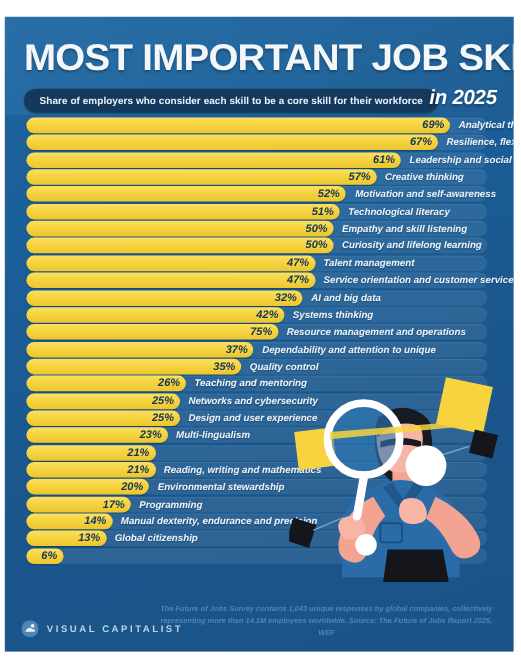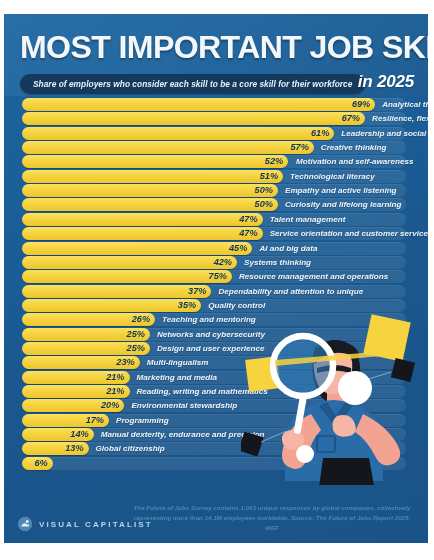--- a/index.html
+++ b/index.html
@@ -23,21 +23,21 @@
     text-shadow:0 2px 2px rgba(0,0,0,.30);
     white-space:nowrap;
   }
   #subtitle-pill{
     position:absolute;left:16px;top:60px;height:20px;
     background:#15395c;border-radius:10px;
     display:flex;align-items:center;padding:0 13px;
     box-shadow:0 1px 2px rgba(0,0,0,.25);
   }
   #subtitle-pill span{
-    font-size:8.3px;font-weight:bold;font-style:italic;color:#eaf1f7;
+    font-size:8.3px;font-weight:bold;color:#eaf1f7;
     letter-spacing:.05px;white-space:nowrap;
   }
   #year{
     position:absolute;right:14px;top:58px;
     font-size:17px;font-weight:bold;font-style:italic;color:#ffffff;
     letter-spacing:-0.2px;text-shadow:0 1px 2px rgba(0,0,0,.28);
   }
 
   
   #chart{position:absolute;left:0;top:82px;width:356px;height:404px;}
@@ -126,21 +126,21 @@
       <div class="row" style="top: 73.75px;">
         <div class="track" style="width: 384px;"></div>
         <div class="bar" style="width: 261.12px;"></div>
         <div class="val" style="left: 279.12px;">51%</div>
         <div class="lbl" style="left: 281.12px;">Technological literacy</div>
       </div>
       <div class="row" style="top: 88.1px;">
         <div class="track" style="width: 384px;"></div>
         <div class="bar" style="width: 256px;"></div>
         <div class="val" style="left: 274px;">50%</div>
-        <div class="lbl" style="left: 276px;">Empathy and active listening</div>
+        <div class="lbl" style="left: 276px;">Empathy and skill listening</div>
       </div>
       <div class="row" style="top: 102.45px;">
         <div class="track" style="width: 384px;"></div>
         <div class="bar" style="width: 256px;"></div>
         <div class="val" style="left: 274px;">50%</div>
         <div class="lbl" style="left: 276px;">Curiosity and lifelong learning</div>
       </div>
       <div class="row" style="top: 116.8px;">
         <div class="track" style="width: 384px;"></div>
         <div class="bar" style="width: 240.64px;"></div>
@@ -149,21 +149,21 @@
       </div>
       <div class="row" style="top: 131.15px;">
         <div class="track" style="width: 384px;"></div>
         <div class="bar" style="width: 240.64px;"></div>
         <div class="val" style="left: 258.64px;">47%</div>
         <div class="lbl" style="left: 260.64px;">Service orientation and customer service</div>
       </div>
       <div class="row" style="top: 145.5px;">
         <div class="track" style="width: 384px;"></div>
         <div class="bar" style="width: 230.4px;"></div>
-        <div class="val" style="left: 248.4px;">45%</div>
+        <div class="val" style="left: 248.4px;">32%</div>
         <div class="lbl" style="left: 250.4px;">AI and big data</div>
       </div>
       <div class="row" style="top: 159.85px;">
         <div class="track" style="width: 384px;"></div>
         <div class="bar" style="width: 215.04px;"></div>
         <div class="val" style="left: 233.04px;">42%</div>
         <div class="lbl" style="left: 235.04px;">Systems thinking</div>
       </div>
       <div class="row" style="top: 174.2px;">
         <div class="track" style="width: 384px;"></div>
@@ -204,21 +204,20 @@
       <div class="row" style="top: 260.3px;">
         <div class="track" style="width: 384px;"></div>
         <div class="bar" style="width: 117.76px;"></div>
         <div class="val" style="left: 135.76px;">23%</div>
         <div class="lbl" style="left: 137.76px;">Multi-lingualism</div>
       </div>
       <div class="row" style="top: 274.65px;">
         <div class="track" style="width: 384px;"></div>
         <div class="bar" style="width: 107.52px;"></div>
         <div class="val" style="left: 125.52px;">21%</div>
-        <div class="lbl" style="left: 127.52px;">Marketing and media</div>
       </div>
       <div class="row" style="top: 289px;">
         <div class="track" style="width: 384px;"></div>
         <div class="bar" style="width: 107.52px;"></div>
         <div class="val" style="left: 125.52px;">21%</div>
         <div class="lbl" style="left: 127.52px;">Reading, writing and mathematics</div>
       </div>
       <div class="row" style="top: 303.35px;">
         <div class="track" style="width: 384px;"></div>
         <div class="bar" style="width: 102.4px;"></div>

